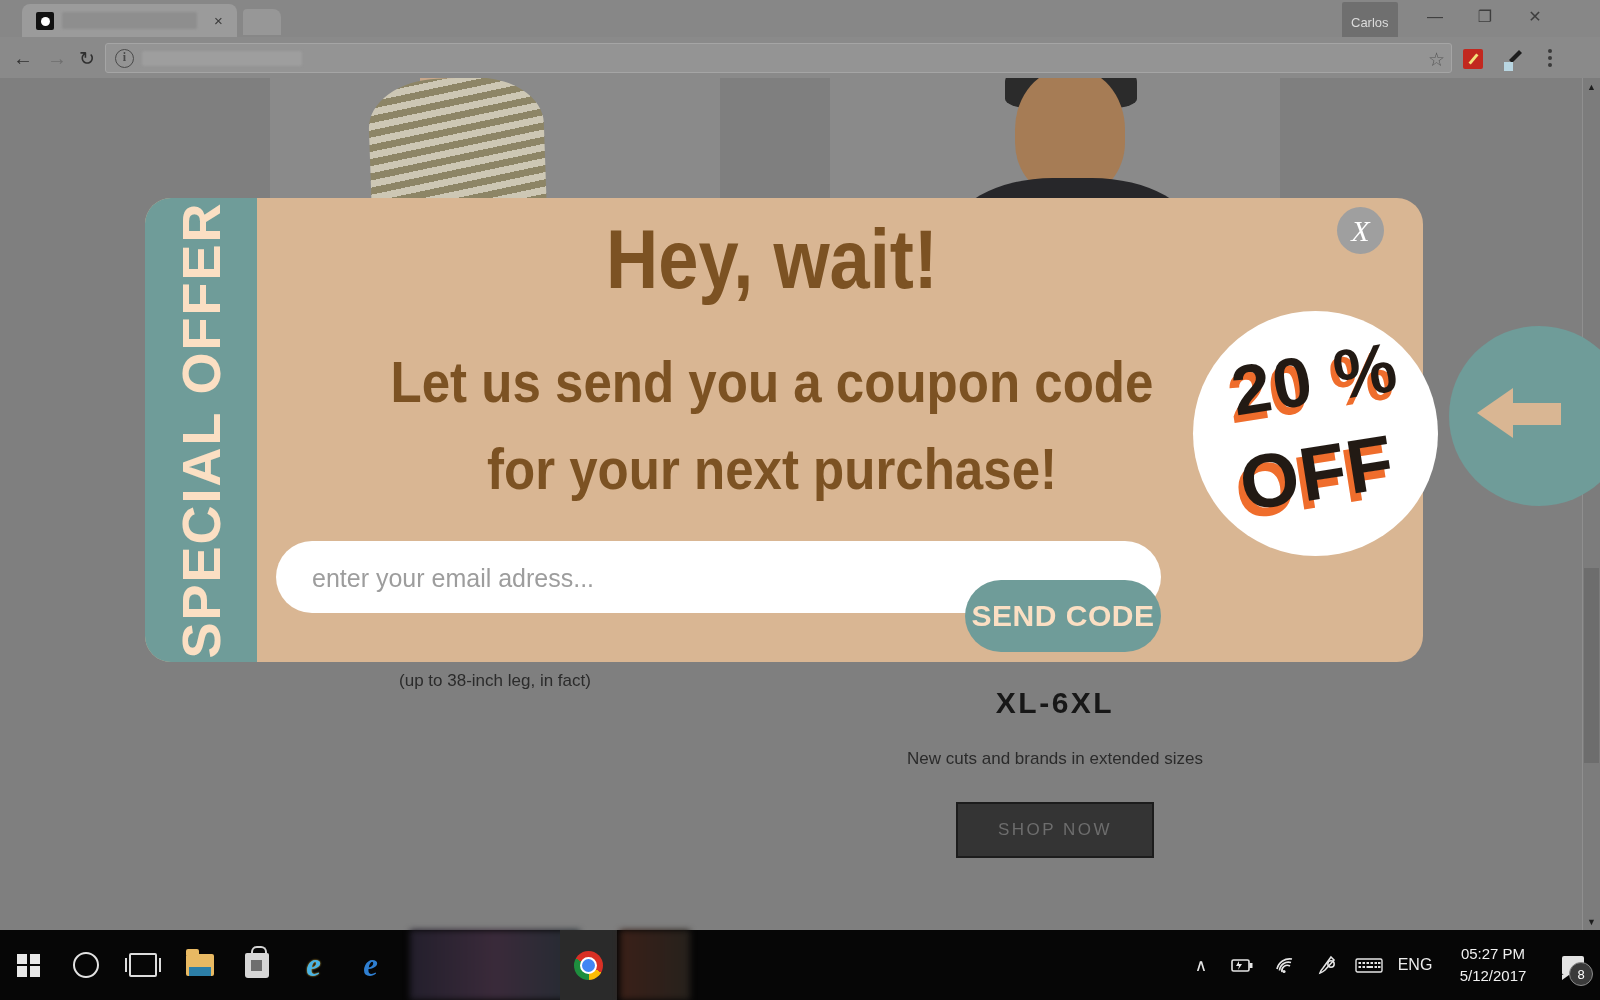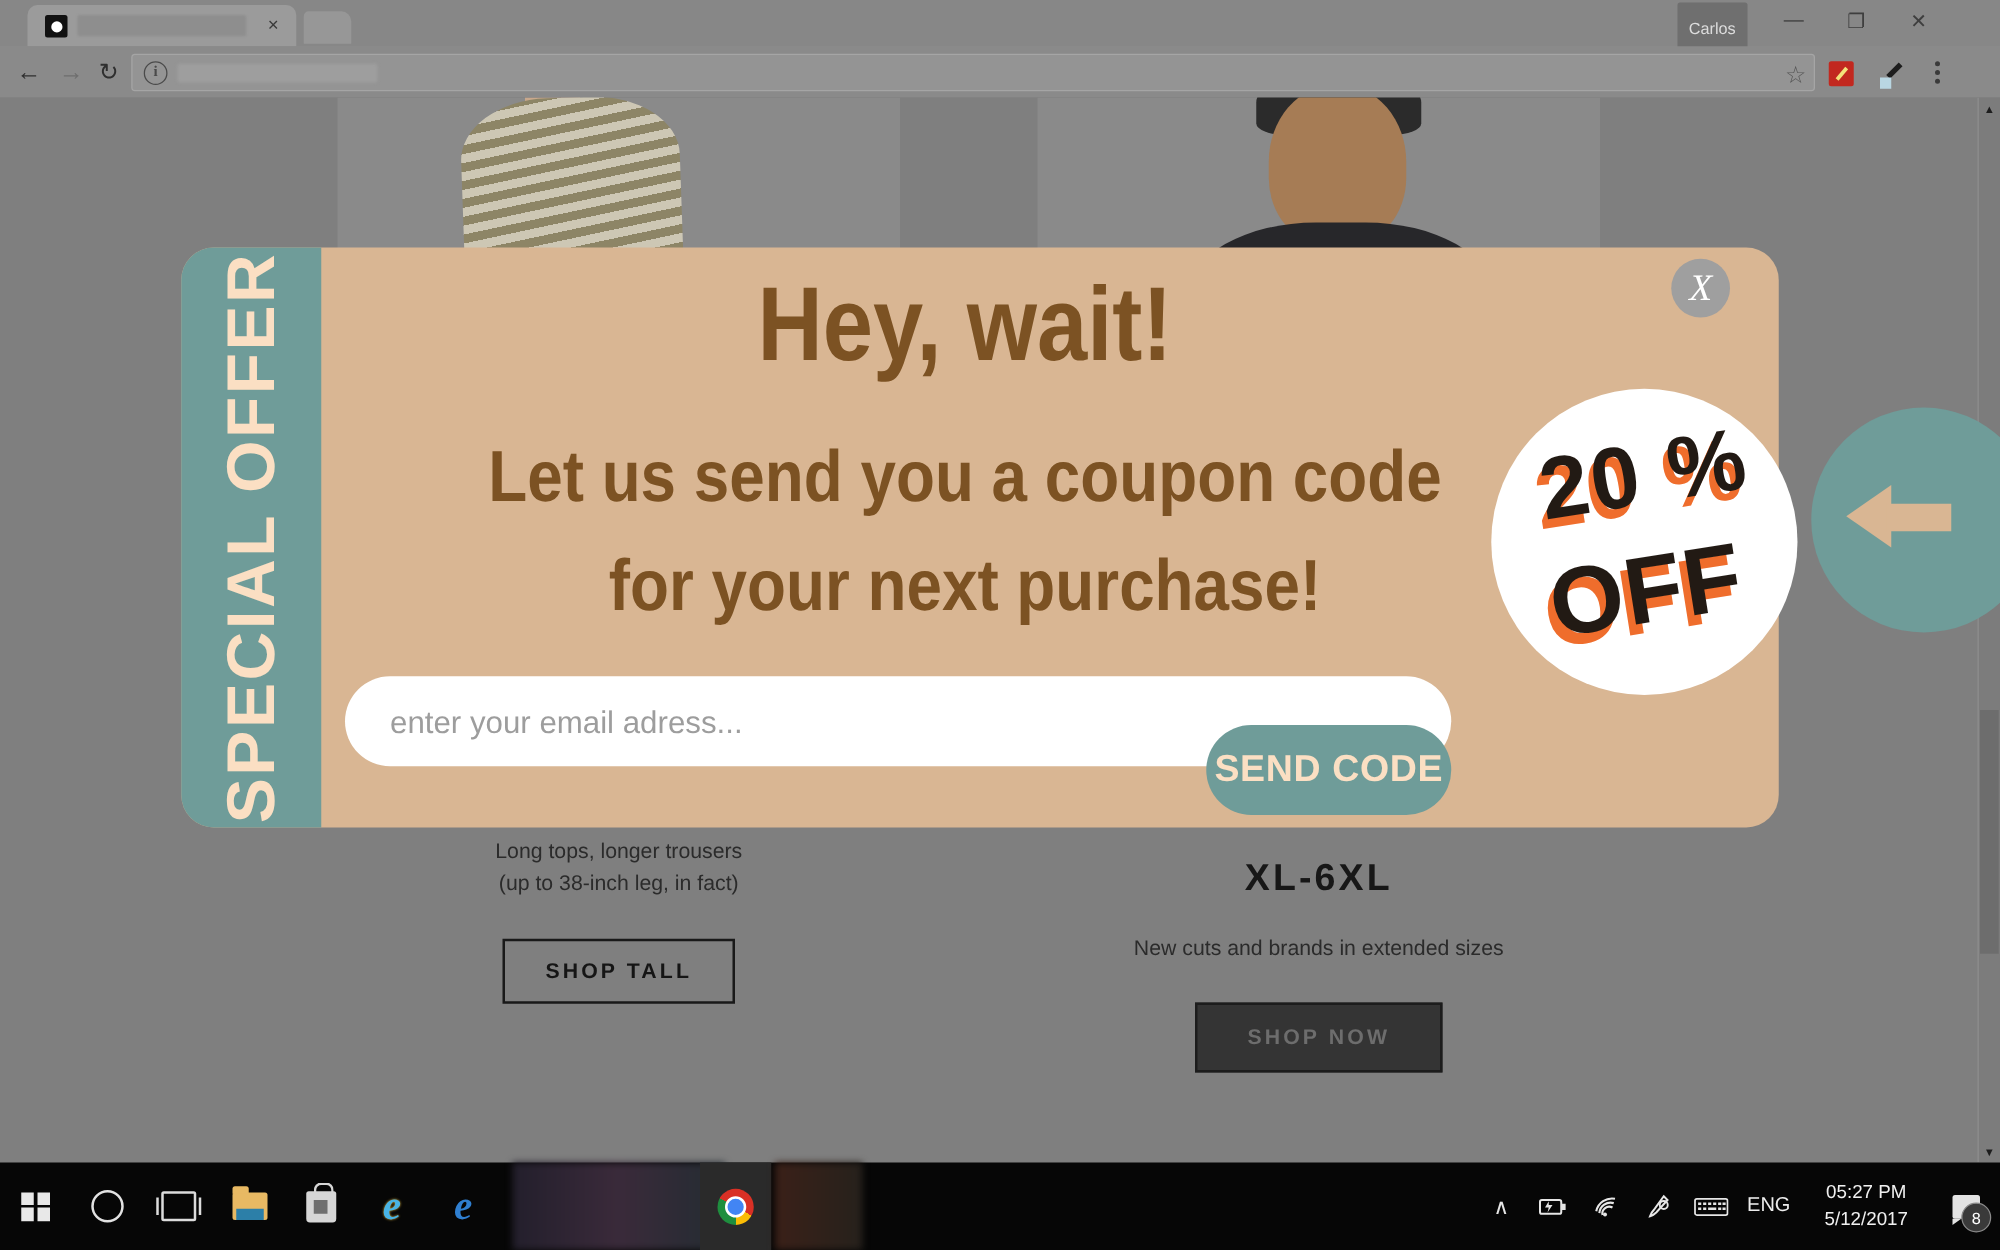--- a/index.html
+++ b/index.html
@@ -71,21 +71,21 @@
   .model2-shirt{position:absolute;left:120px;top:100px;width:245px;height:140px;background:#27272a;
      border-radius:42% 42% 0 0;}
   .col{position:absolute;text-align:center;}
   .col-left{left:270px;top:590px;width:450px;}
   .col-right{left:830px;top:608px;width:450px;}
   .col-title{font-size:30px;font-weight:bold;letter-spacing:2.5px;color:#171717;margin:0 0 26px;}
   .col-sub{font-size:17px;color:#2b2b2b;line-height:1.55;margin:0;}
   .shop-outline{display:inline-block;margin-top:30px;padding:14px 32px;border:2px solid #191919;
        font-size:17px;letter-spacing:2.5px;color:#151515;font-weight:600;}
   .shop-filled{display:inline-block;margin-top:30px;padding:16px 40px;border:2px solid #1c1c1c;
-       background:#343434;font-size:17px;letter-spacing:2.5px;color:#6d6d6d;font-weight:700;}
+       background:#343434;font-size:17px;letter-spacing:2.5px;color:#6d6d6d;font-weight:400;}
   .scrollbar{position:absolute;right:0;top:0;width:17px;height:852px;background:#7c7c7c;
        border-left:1px solid #8f8f8f;}
   .sb-arrow{position:absolute;left:0;width:17px;height:17px;display:flex;align-items:center;
        justify-content:center;font-size:9px;color:#1d1d1d;}
   .sb-up{top:0;}
   .sb-down{bottom:0;}
   .sb-thumb{position:absolute;left:1px;top:490px;width:15px;height:195px;background:#6d6d6d;}
   
   .modal{position:absolute;left:145px;top:198px;width:1278px;height:464px;
        background:#d9b693;border-radius:26px;}
@@ -248,23 +248,21 @@
       <div class="model1-body"></div>
     </div>
     <div class="photo p2">
       <div class="model2-cap"></div>
       <div class="model2-head"></div>
       <div class="model2-shirt"></div>
     </div>
   </div>
 
   <div class="col col-left">
-    <p class="col-sub">Long tops, longer trousers</p>
     <p class="col-sub">(up to 38-inch leg, in fact)</p>
-    <div class="shop-outline">SHOP TALL</div>
   </div>
 
   <div class="col col-right">
     <h2 class="col-title">XL-6XL</h2>
     <p class="col-sub">New cuts and brands in extended sizes</p>
     <div class="shop-filled">SHOP NOW</div>
   </div>
 
   <div class="scrollbar">
     <div class="sb-arrow sb-up">▲</div>

